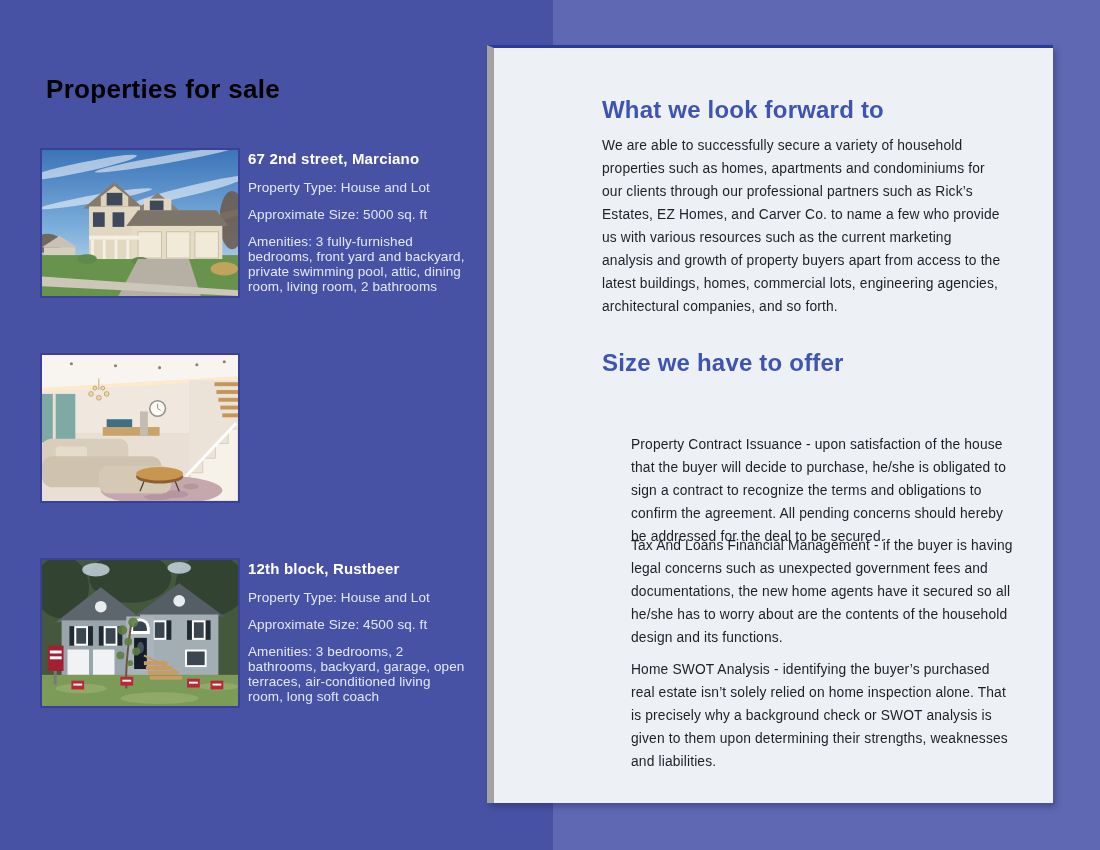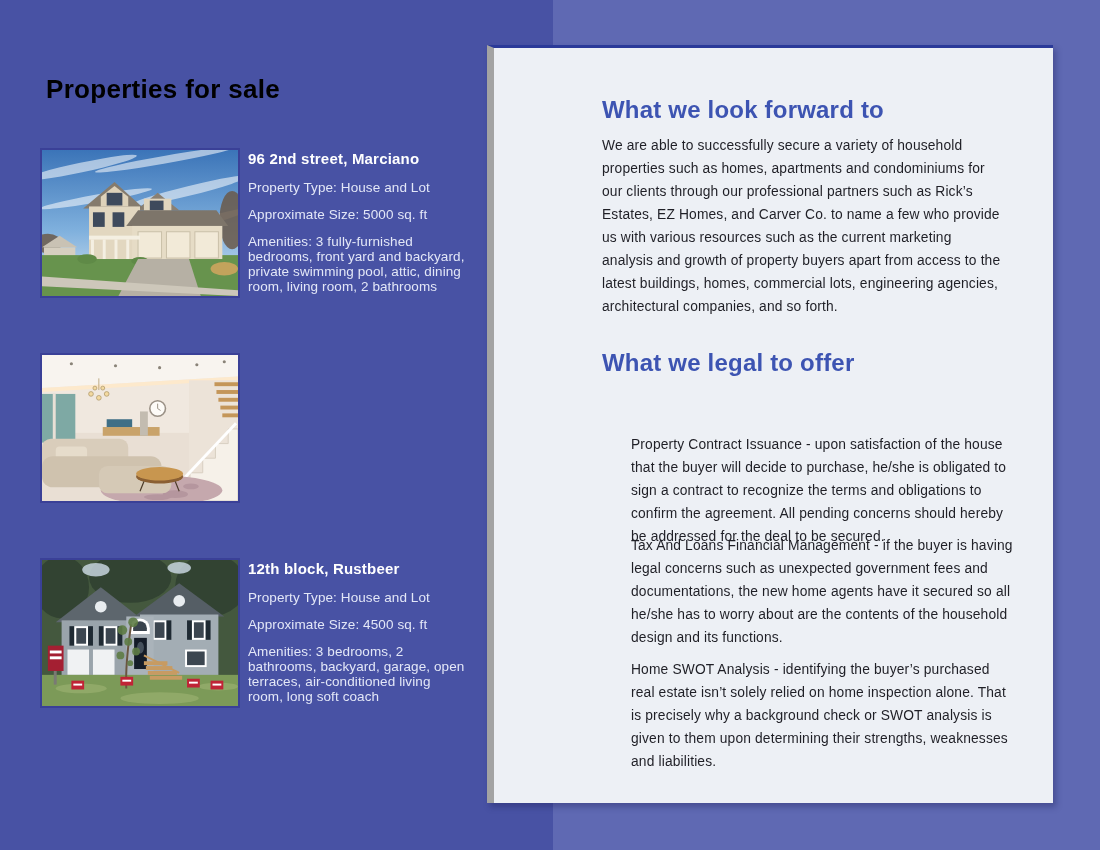--- a/index.html
+++ b/index.html
@@ -147,21 +147,21 @@
         <rect x="74" y="92" width="3" height="20" fill="#f4efe2"></rect>
         <rect x="86" y="92" width="3" height="20" fill="#f4efe2"></rect>
         <ellipse cx="46" cy="112" rx="10" ry="5" fill="#5f8a47"></ellipse>
         <ellipse cx="100" cy="114" rx="9" ry="4" fill="#5f8a47"></ellipse>
         <ellipse cx="186" cy="122" rx="14" ry="7" fill="#c2a35c"></ellipse>
         <polygon points="78,150 162,150 150,112 98,112" fill="#b6b0a4"></polygon>
         <polygon points="0,130 200,144 200,150 0,140" fill="#cdc7ba"></polygon>
       </svg>
     </div>
     <div class="prop-info">
-      <h3>96 2nd street, Marciano</h3>
+      <h3>67 2nd street, Marciano</h3>
       <p>Property Type: House and Lot</p>
       <p>Approximate Size: 5000 sq. ft</p>
       <p>Amenities: 3 fully-furnished bedrooms, front yard and backyard, private swimming pool, attic, dining room, living room,  2 bathrooms</p>
     </div>
   </div>
 
   <div class="prop prop-2">
     <div class="photo">
       <svg viewBox="0 0 200 150" preserveAspectRatio="none" aria-hidden="true">
         <rect width="200" height="150" fill="#f0e8df"></rect>
@@ -307,18 +307,18 @@
       <p>Property Type: House and Lot</p>
       <p>Approximate Size: 4500 sq. ft</p>
       <p>Amenities: 3 bedrooms, 2 bathrooms, backyard, garage, open terraces, air-conditioned living room, long soft coach</p>
     </div>
   </div>
 
   <div class="card">
     <h2 class="rheading rh-1">What we look forward to</h2>
     <p class="rtext para-1">We are able to successfully secure a variety of household properties such as homes, apartments and condominiums for our clients through our professional partners such as Rick’s Estates, EZ Homes, and Carver Co. to name a few who provide us with various resources such as the current marketing analysis and growth of property buyers apart from access to the latest buildings, homes, commercial lots, engineering agencies, architectural companies, and so forth.</p>
 
-    <h2 class="rheading rh-2">What we legal to offer</h2>
+    <h2 class="rheading rh-2">Size we have to offer</h2>
     <p class="rtext offer offer-1">Property Contract Issuance - upon satisfaction of the house that the buyer will decide to purchase, he/she is obligated to sign a contract to recognize the terms and obligations to confirm the agreement. All pending concerns should hereby be addressed for the deal to be secured.</p>
     <p class="rtext offer offer-2">Tax And Loans Financial Management -  if the buyer is having legal concerns such as unexpected government fees and documentations, the new home agents have it secured so all he/she has to worry about are the contents of the household design and its functions.</p>
     <p class="rtext offer offer-3">Home SWOT Analysis - identifying the buyer’s purchased real estate isn’t solely relied on home inspection alone. That is precisely why a background check or SWOT analysis is given to them upon determining their strengths, weaknesses and liabilities.</p>
   </div>
 </div>
 
 </body></html>

